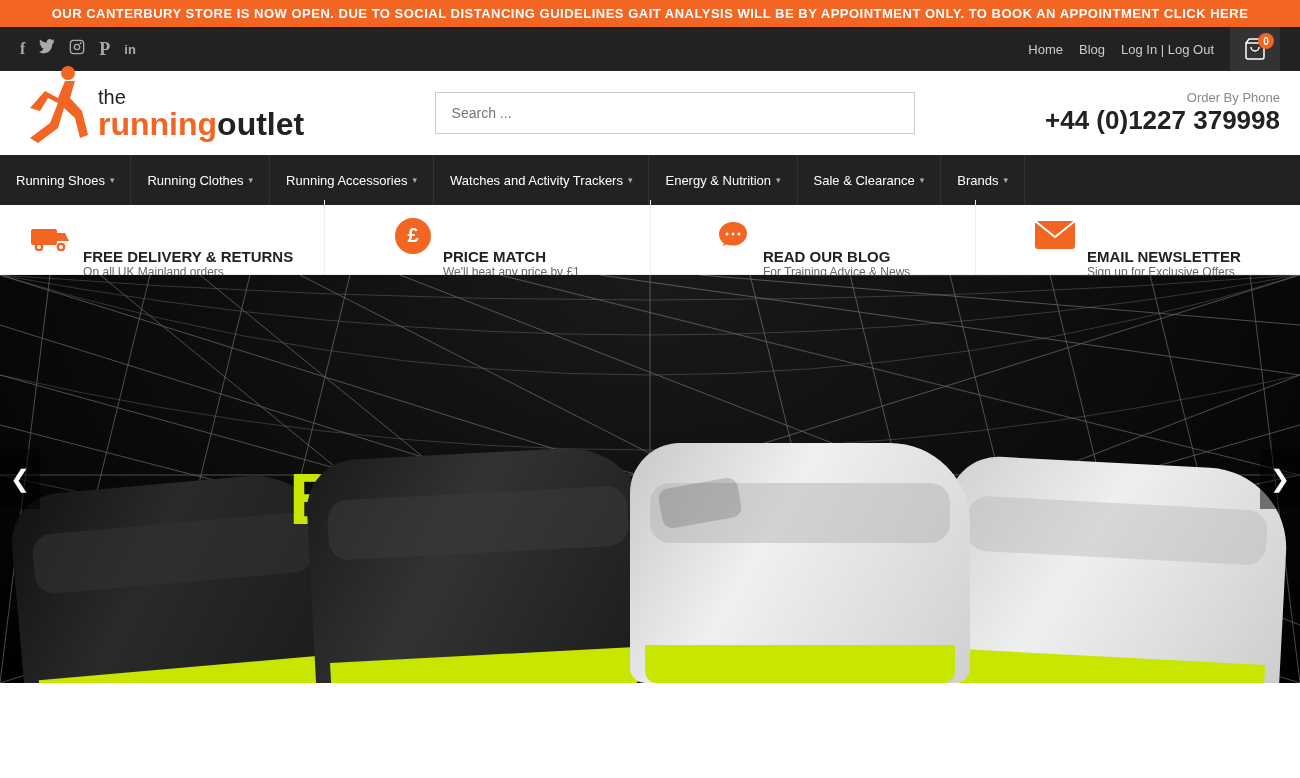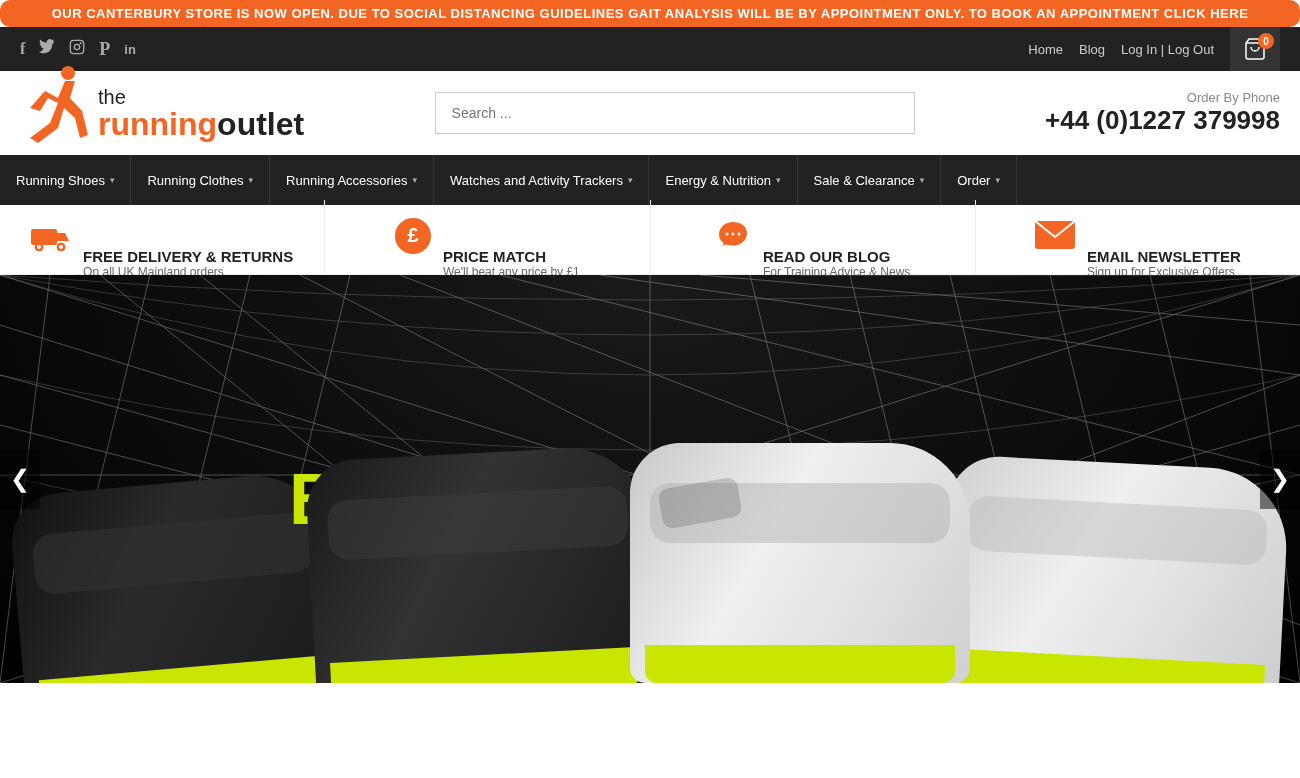--- a/index.html
+++ b/index.html
@@ -7,21 +7,20 @@
 
     
     .announcement-bar {
       background: #f26522;
       color: #fff;
       text-align: center;
       padding: 6px 10px;
       font-size: 13px;
       font-weight: bold;
       letter-spacing: 0.5px;
-      border-radius: 10px;
     }
 
     
     .top-bar {
       background: #222;
       display: flex;
       align-items: center;
       justify-content: space-between;
       padding: 0 20px;
       height: 44px;
@@ -371,21 +370,21 @@
   </div>
   <div class="nav-item">
     <span>Energy &amp; Nutrition</span>
     <span class="nav-arrow">▾</span>
   </div>
   <div class="nav-item">
     <span>Sale &amp; Clearance</span>
     <span class="nav-arrow">▾</span>
   </div>
   <div class="nav-item">
-    <span>Order</span>
+    <span>Brands</span>
     <span class="nav-arrow">▾</span>
   </div>
 </nav>
 
 <div class="features-bar">
   <div class="feature-item">
     <div class="feature-icon">
       <svg width="40" height="30" viewBox="0 0 40 30" fill="#f26522">
         <rect x="0" y="8" width="26" height="16" rx="2"></rect>
         <path d="M26 12 L34 12 L38 20 L26 20 Z"></path>

